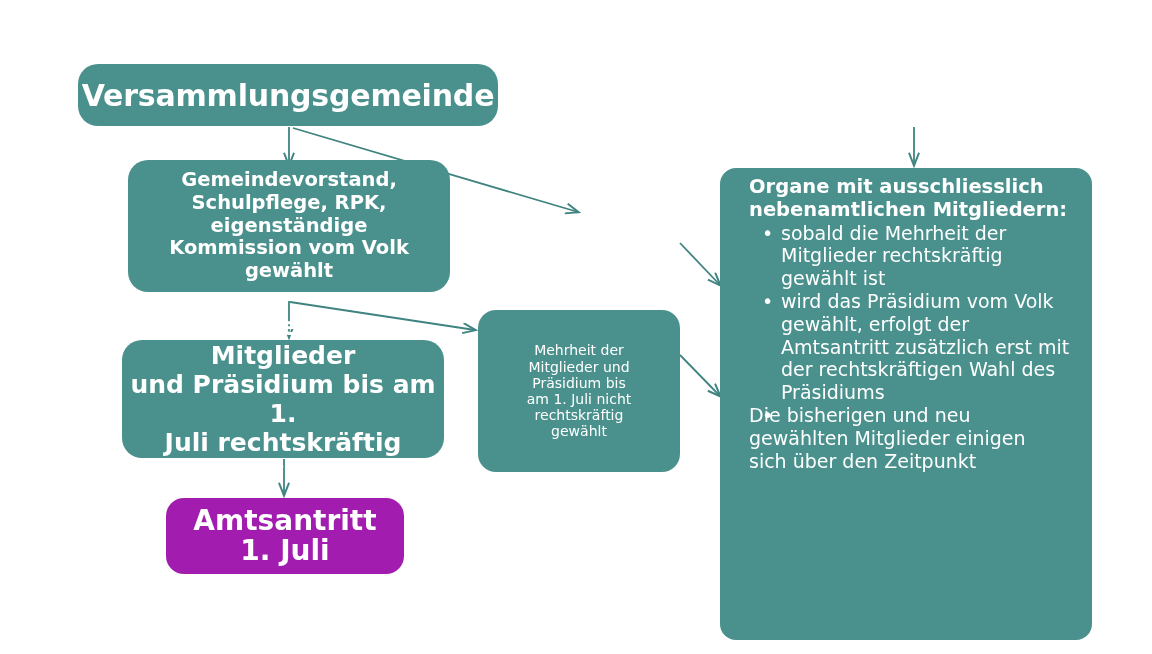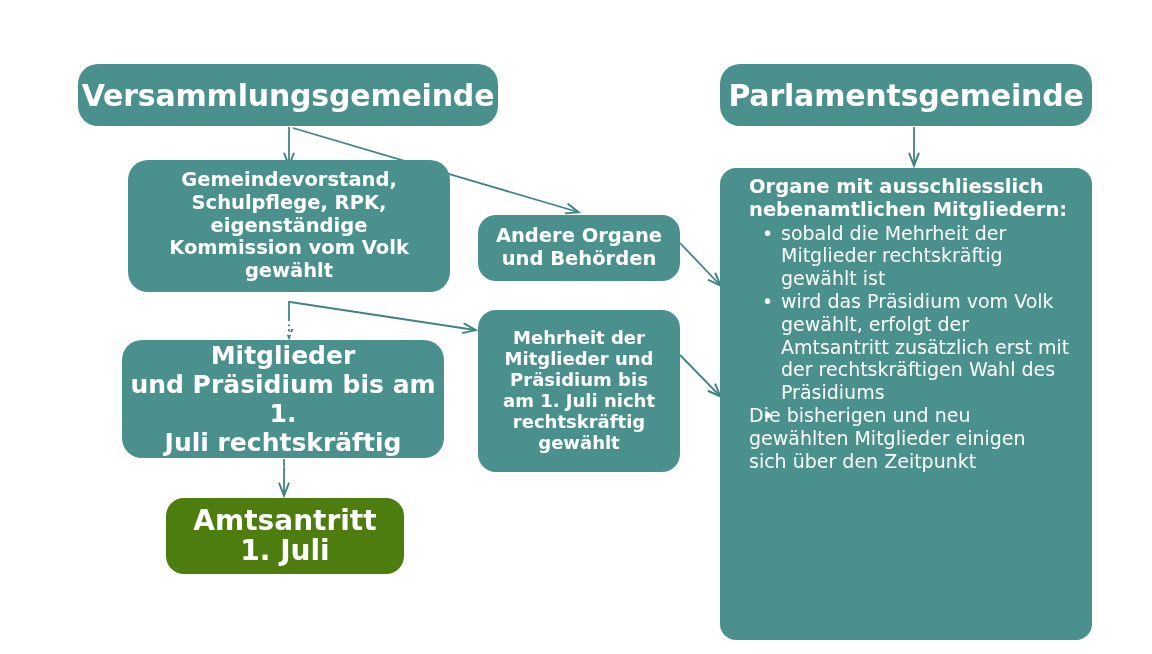--- a/index.html
+++ b/index.html
@@ -76,39 +76,39 @@
   }
   #node-mehrheit-rechtskraeftig {
     left: 110px; top: 340px; width: 322px; height: 118px;
     font-size: 25px;
     font-weight: bold;
     line-height: 1.16;
     border-radius: 20px;
   }
   #node-amtsantritt {
     left: 154px; top: 498px; width: 238px; height: 76px;
-    background: #4d7c0f;
+    background: #a21caf;
     font-size: 28px;
     font-weight: bold;
     line-height: 1.08;
     border-radius: 18px;
   }
 
   
   #node-andere-organe {
     left: 466px; top: 215px; width: 202px; height: 66px;
     font-size: 19.5px;
     font-weight: bold;
     line-height: 1.16;
     border-radius: 18px;
   }
   #node-mehrheit-nicht {
     left: 466px; top: 310px; width: 202px; height: 162px;
-    font-size: 18px;
-    font-weight: bold;
+    font-size: 14px;
+    font-weight: normal;
     line-height: 1.16;
     border-radius: 18px;
     justify-content: center;
   }
 
   
   #node-organe-panel {
     left: 708px; top: 168px; width: 372px; height: 472px;
     border-radius: 16px;
     display: block;
@@ -178,23 +178,20 @@
 
     <line x1="668" y1="355" x2="708" y2="396" stroke="#3f8480" stroke-width="1.8" marker-end="url(#arrowhead)"></line>
 
     <line x1="902" y1="127" x2="902" y2="165" stroke="#3f8480" stroke-width="1.8" marker-end="url(#arrowhead)"></line>
   </svg>
 
   <div class="node hdr" id="node-versammlungsgemeinde">
     <span class="txt">Versammlungsgemeinde</span>
   </div>
 
-  <div class="node hdr" id="node-parlamentsgemeinde">
-    <span class="txt">Parlamentsgemeinde</span>
-  </div>
 
   <div class="node" id="node-gemeindevorstand">
     <span class="txt">Gemeindevorstand,
 Schulpflege, RPK,
 eigenständige
 Kommission vom Volk
 gewählt</span>
   </div>
 
   <div class="node" id="node-mehrheit-rechtskraeftig">
@@ -202,24 +199,20 @@
 und Präsidium bis am 1.
 Juli rechtskräftig
 gewählt</span>
   </div>
 
   <div class="node" id="node-amtsantritt">
     <span class="txt">Amtsantritt
 1. Juli</span>
   </div>
 
-  <div class="node" id="node-andere-organe">
-    <span class="txt">Andere Organe
-und Behörden</span>
-  </div>
 
   <div class="node" id="node-mehrheit-nicht">
     <span class="txt">Mehrheit der
 Mitglieder und
 Präsidium bis
 am 1. Juli nicht
 rechtskräftig
 gewählt</span>
   </div>
 

